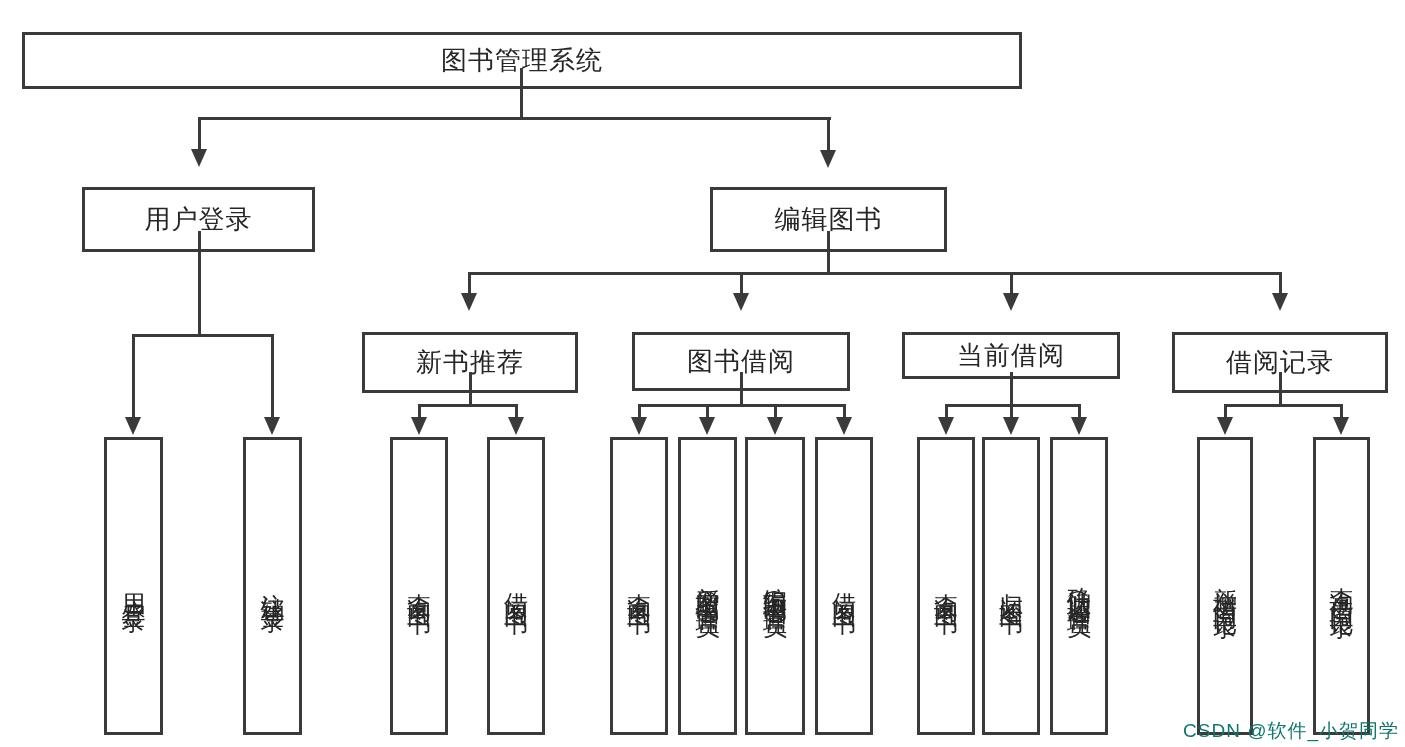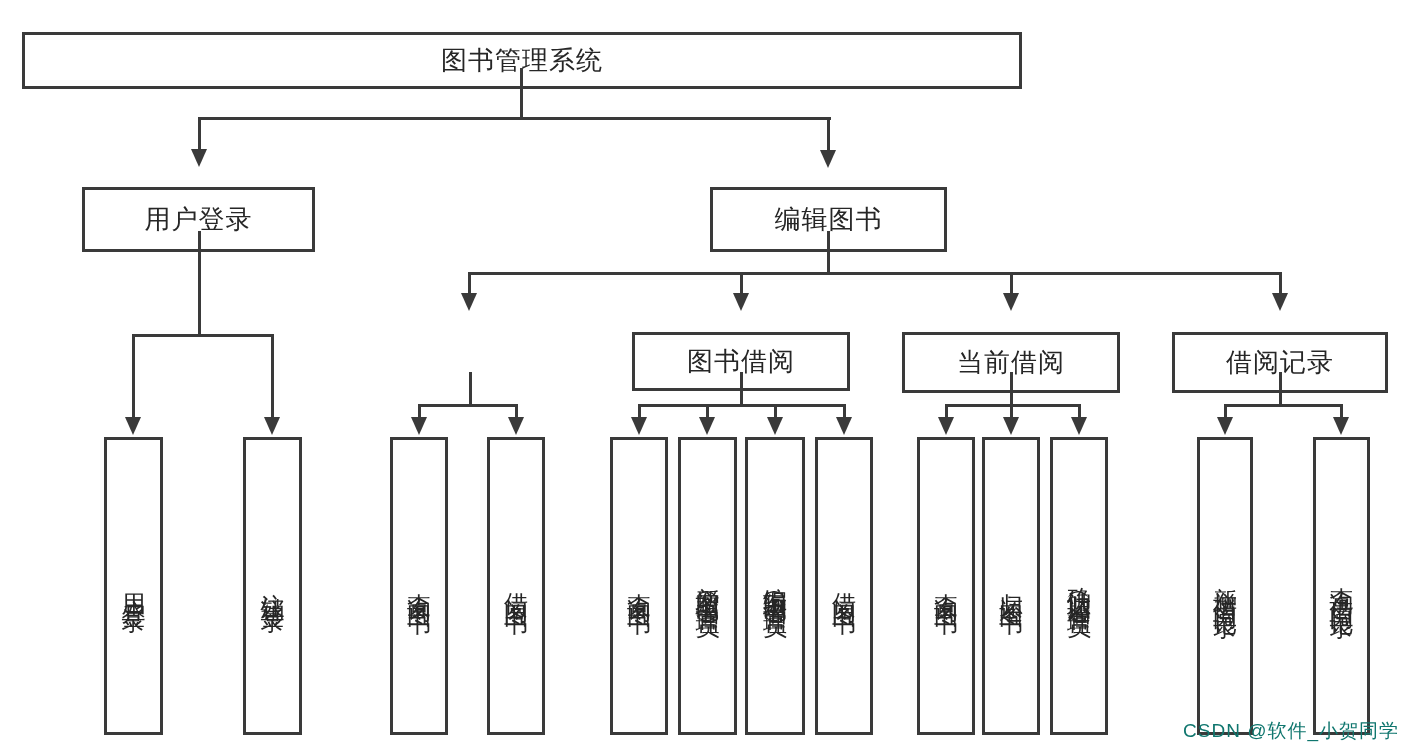--- a/index.html
+++ b/index.html
@@ -69,24 +69,27 @@
   <div class="hline" style="left:468px;  top:272px; width:814px;"></div>
   <div class="vline" style="left:468px;  top:274px; height:22px;"></div>
   <div class="arr" style="left:461px;  top:293px;"></div>
   <div class="vline" style="left:740px;  top:274px; height:22px;"></div>
   <div class="arr" style="left:733px;  top:293px;"></div>
   <div class="vline" style="left:1010px; top:274px; height:22px;"></div>
   <div class="arr" style="left:1003px; top:293px;"></div>
   <div class="vline" style="left:1279px; top:274px; height:22px;"></div>
   <div class="arr" style="left:1272px; top:293px;"></div>
 
+  <div class="box" style="left:362px; top:313px; width:216px; height:61px;">
+    <span>新书推荐</span>
+  </div>
   <div class="box" style="left:632px; top:313px; width:218px; height:59px;">
     <span>图书借阅</span>
   </div>
-  <div class="box" style="left:902px; top:313px; width:218px; height:61px;">
+  <div class="box" style="left:902px; top:313px; width:218px; height:47px;">
     <span>当前借阅</span>
   </div>
   <div class="box" style="left:1172px; top:313px; width:216px; height:61px;">
     <span>借阅记录</span>
   </div>
 
   <div class="vline" style="left:469px; top:372px; height:35px;"></div>
   <div class="hline" style="left:418px; top:404px; width:100px;"></div>
   <div class="vline" style="left:418px; top:406px; height:14px;"></div>
   <div class="arr" style="left:411px; top:417px;"></div>

